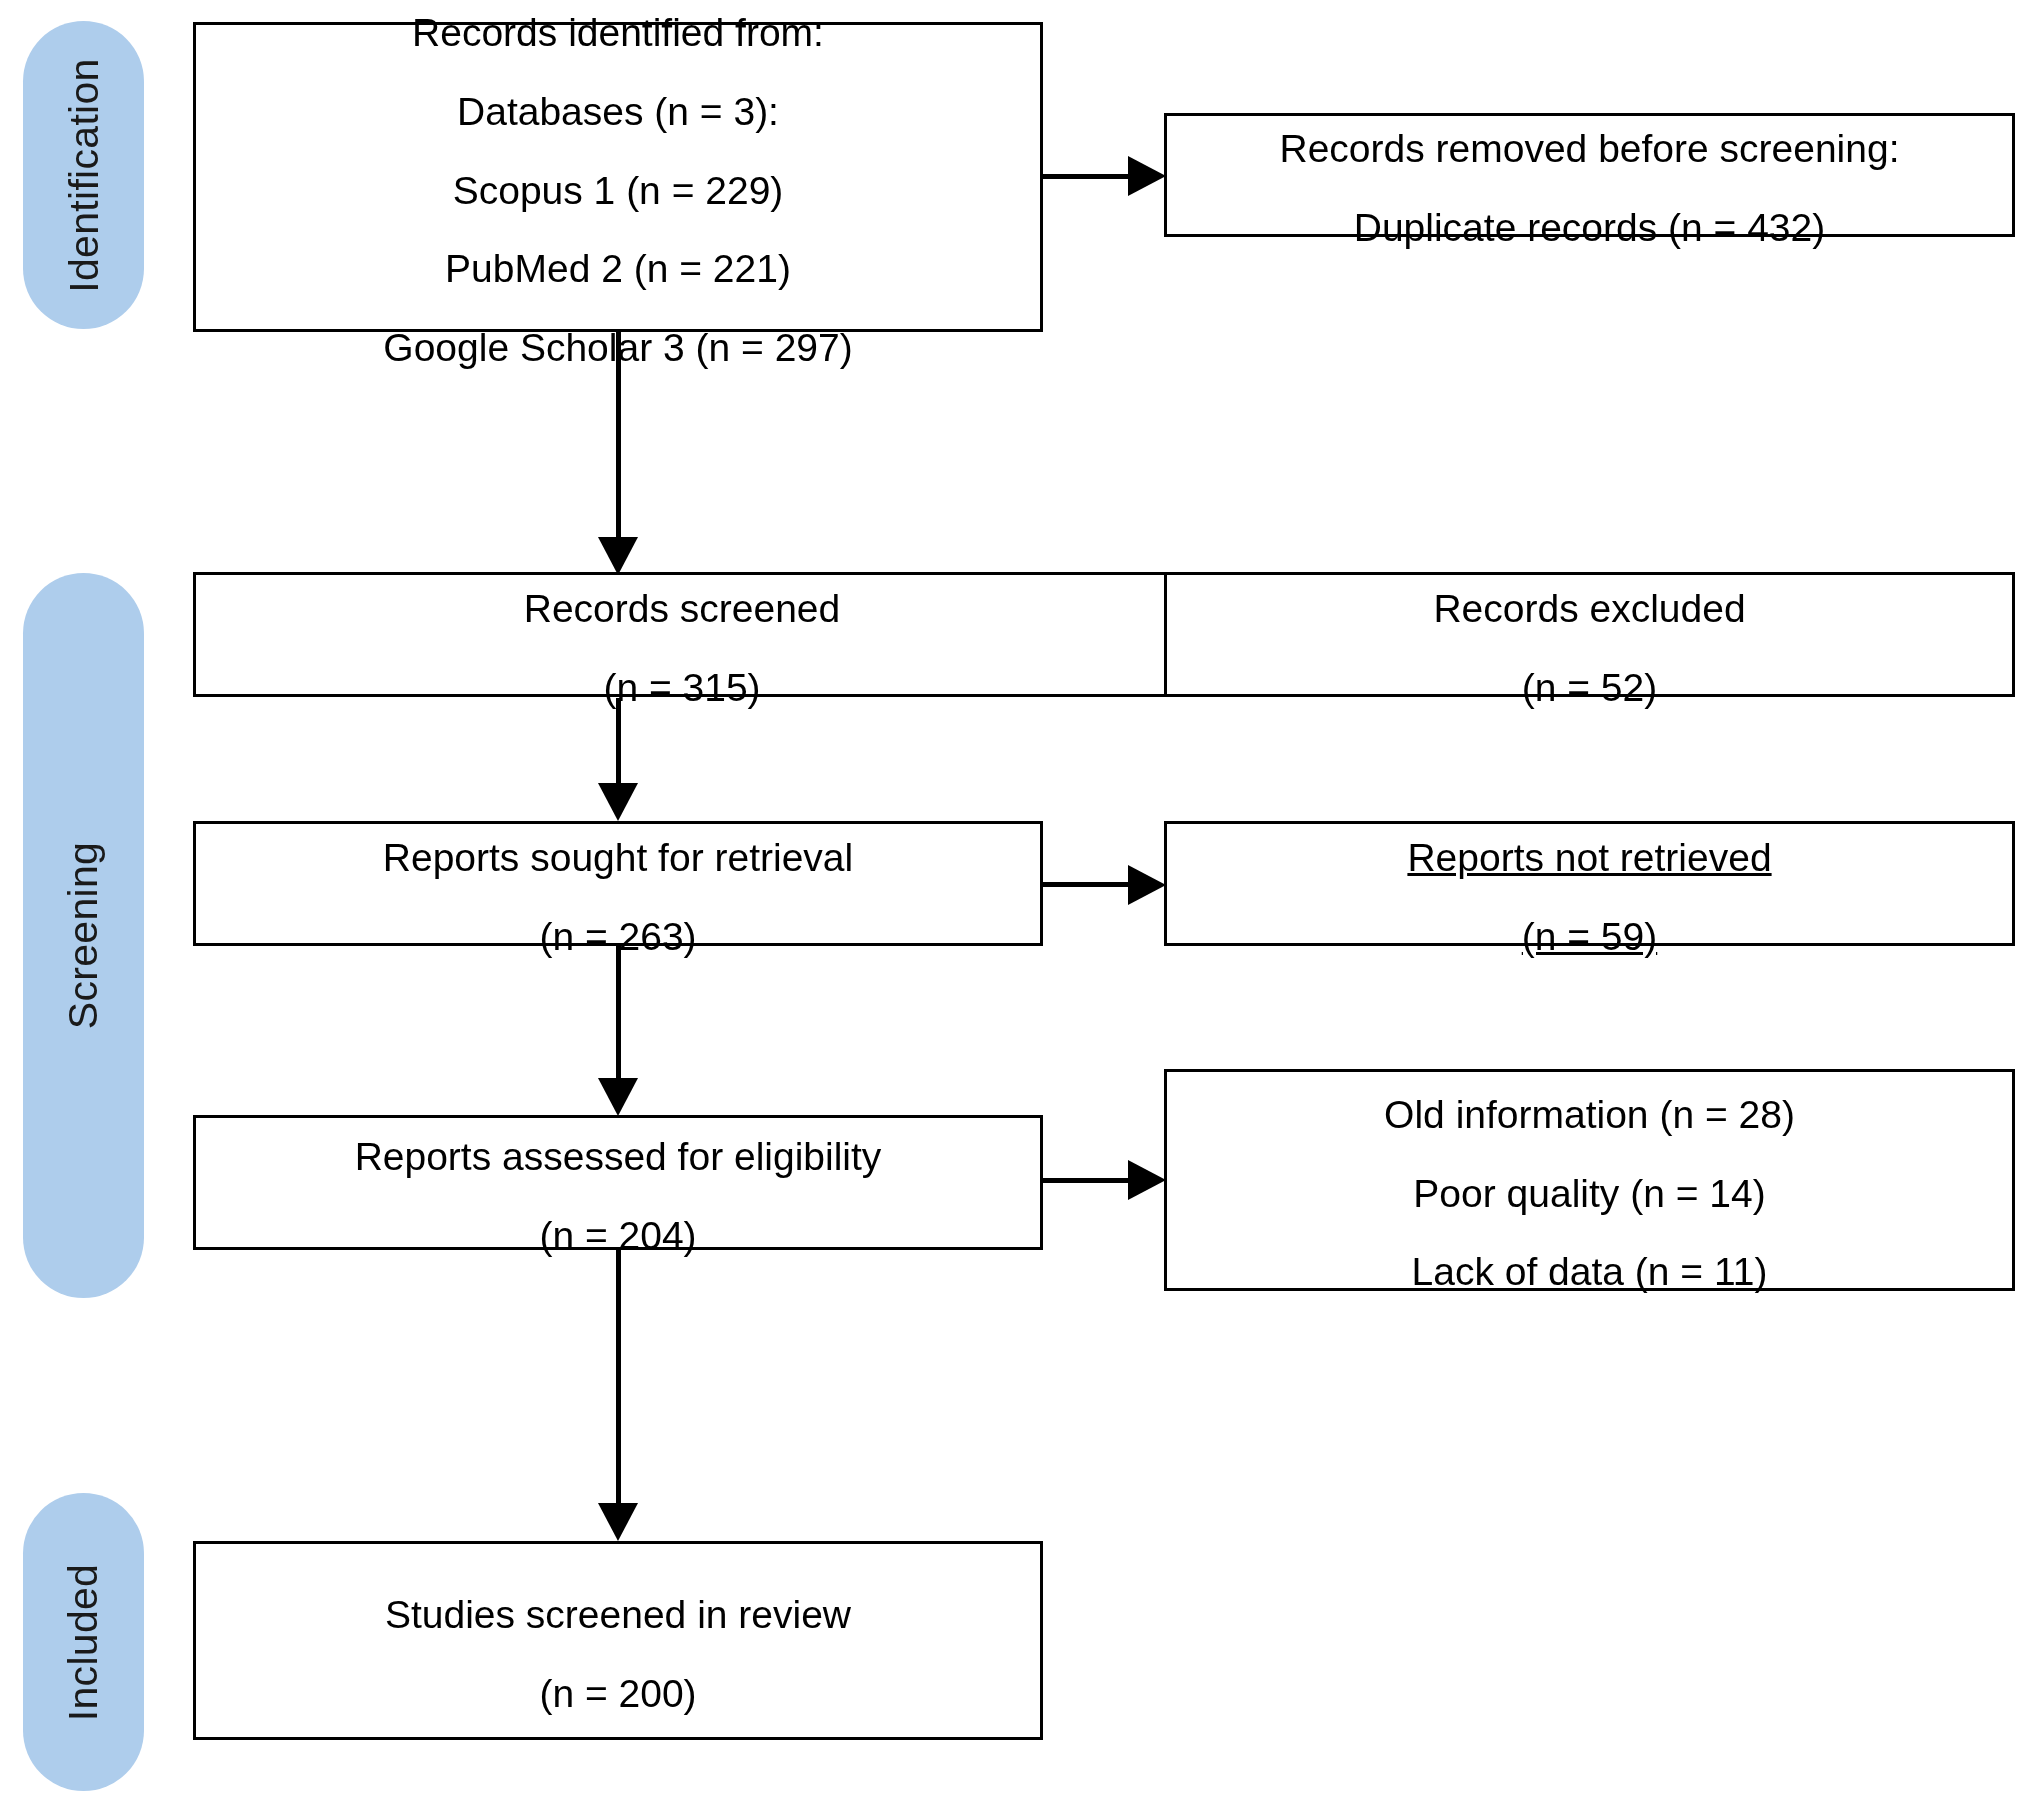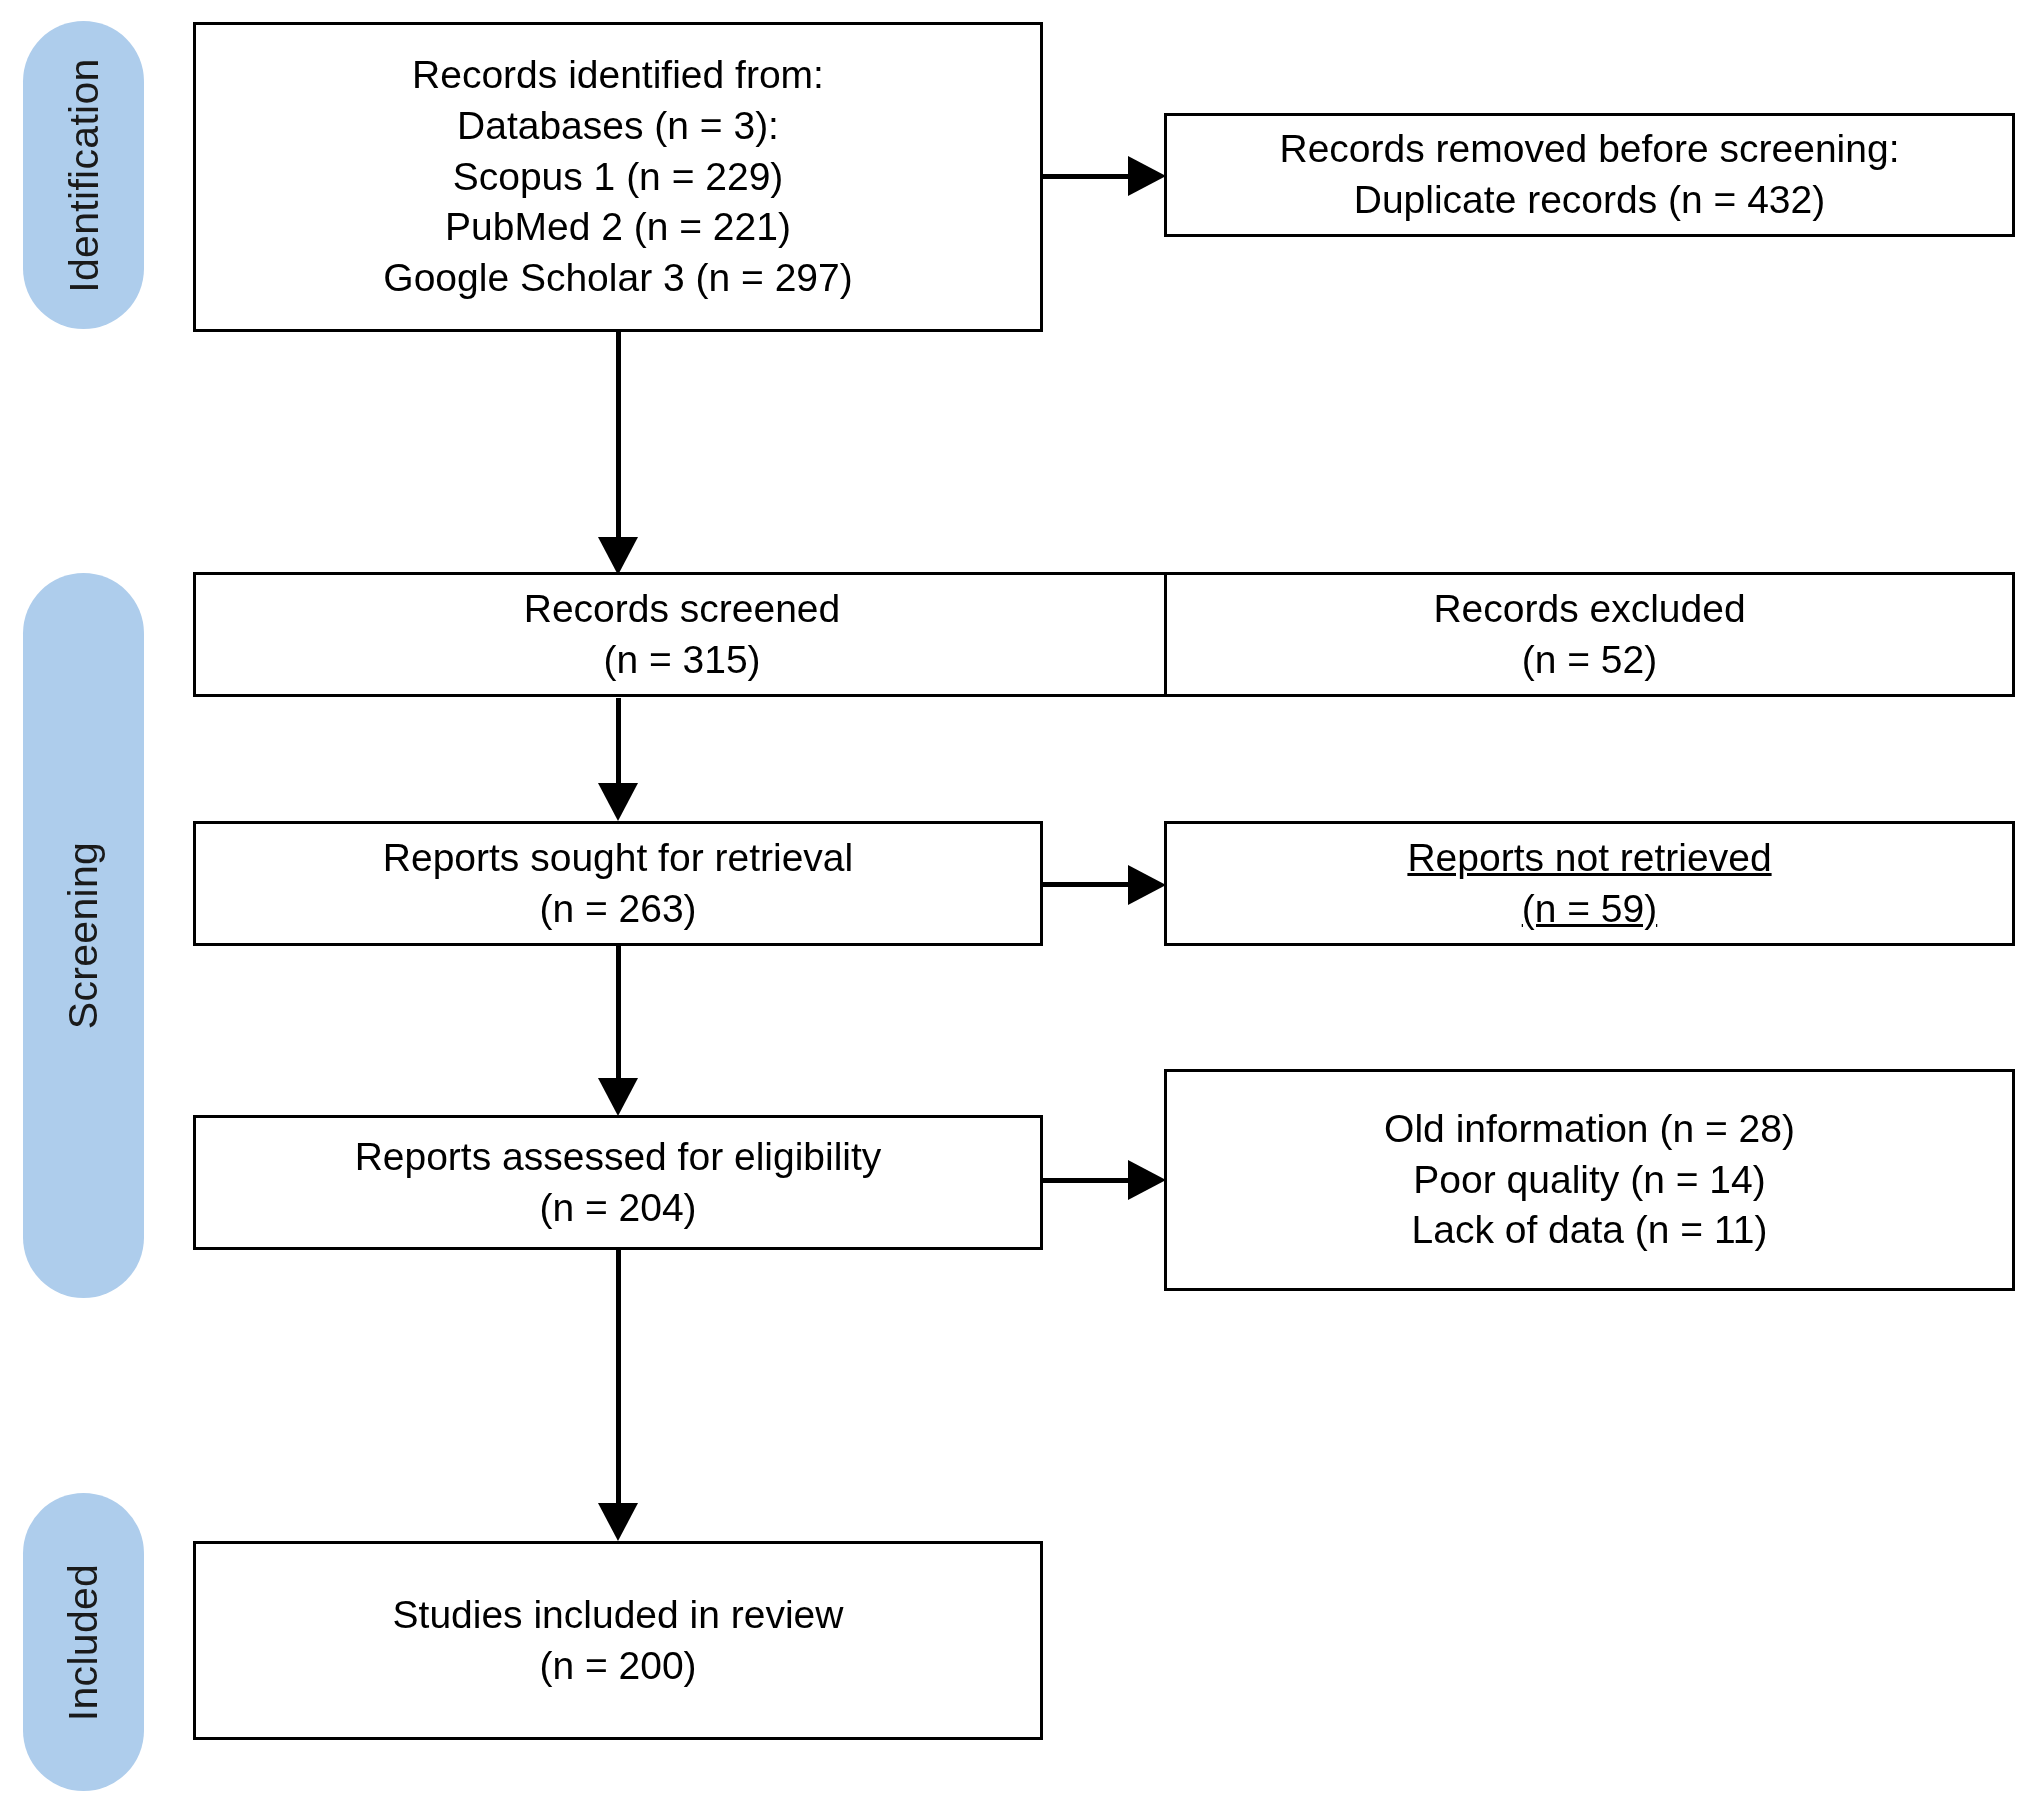--- a/index.html
+++ b/index.html
@@ -54,20 +54,21 @@
   .flow-box-text {
     font-size: 39px;
     line-height: 1.30;
     color: #000000;
     padding: 0 13.5px;
     font-family: "Liberation Sans", sans-serif;
   }
   .flow-box-text .ln {
     display: block;
     white-space: nowrap;
+    margin-top: 28px;
   }
 
   
   .conn-v-line {
     position: absolute;
     width: 4.7px;
     background: #000000;
   }
   .conn-h-line {
     position: absolute;
@@ -188,19 +189,19 @@
   <div class="flow-box" style="left:1164px; top:1069px; width:851px; height:222px;">
     <div class="flow-box-text">
       <span class="ln">Old information (n = 28)</span>
       <span class="ln">Poor quality (n = 14)</span>
       <span class="ln">Lack of data (n = 11)</span>
     </div>
   </div>
 
   <div class="flow-box" style="left:193px; top:1541px; width:850px; height:199px;">
     <div class="flow-box-text">
-      <span class="ln">Studies included in review</span>
+      <span class="ln">Studies screened in review</span>
       <span class="ln">(n = 200)</span>
     </div>
   </div>
 
 </div>
 
 
 </body></html>

